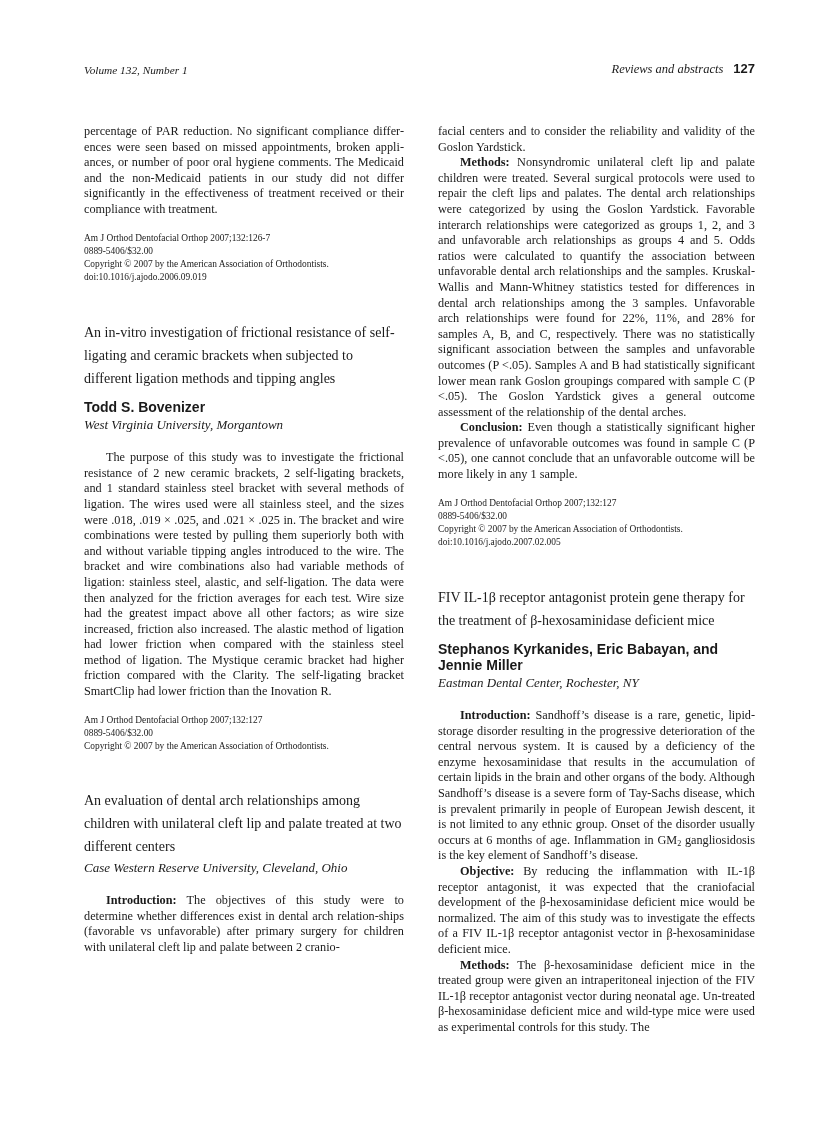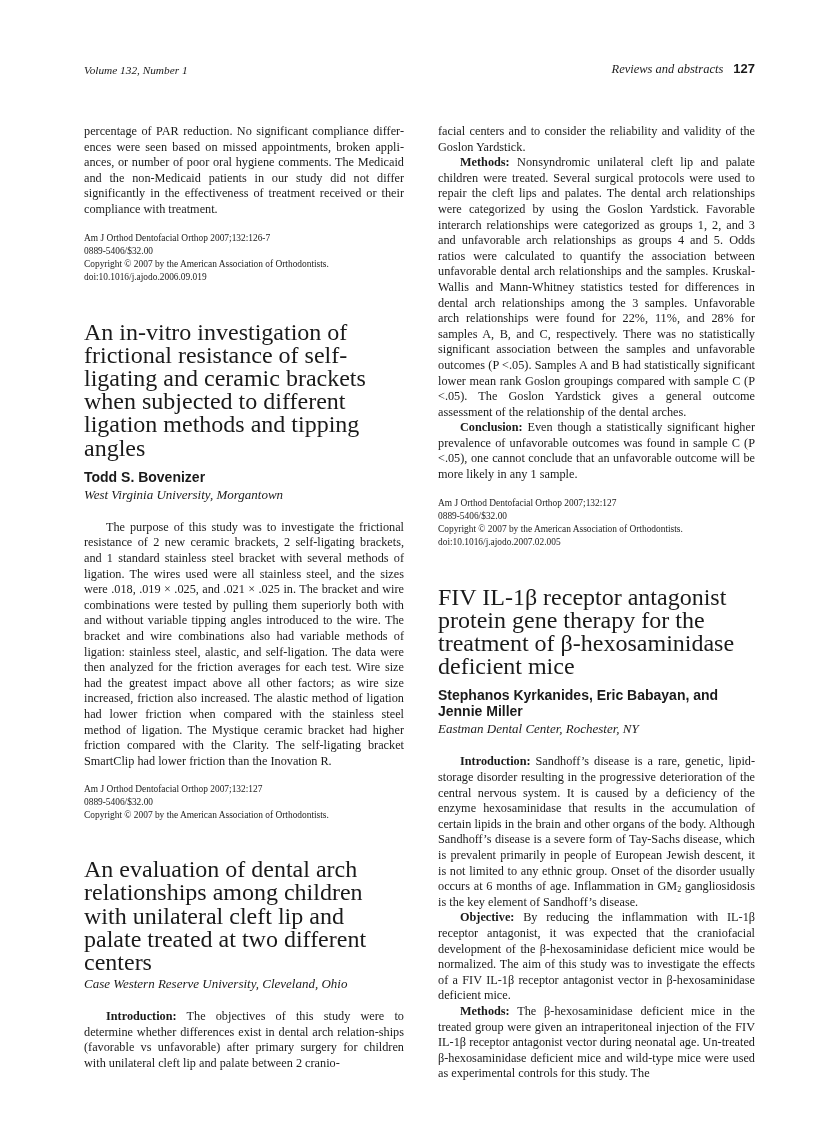--- a/index.html
+++ b/index.html
@@ -8,21 +8,21 @@
   .hdr-left { position:absolute; left:84px; top:63px; font-style:italic; font-size:11.3px; line-height:15px; }
   .hdr-right { position:absolute; right:83px; top:61px; font-size:12.5px; font-style:italic; }
   .hdr-right .pg { font-family:"Liberation Sans", sans-serif; font-style:normal; font-weight:bold; font-size:13px; margin-left:10px; }
   .col { position:absolute; top:124px; }
   .col.left { left:84px; width:320px; }
   .col.right { left:438px; width:317px; }
   p.body { margin:0; font-size:12.25px; line-height:15.6px; text-align:justify; hyphens:manual; }
   p.body.indent { text-indent:22px; }
   p.body b { font-weight:bold; }
   .cite { font-size:9.4px; line-height:13px; margin:0; }
-  .title { font-size:24px; line-height:23.2px; margin:0; font-weight:normal; color:#1a1a1a; }
+  .title { font-size:14px; line-height:23.2px; margin:0; font-weight:normal; color:#1a1a1a; }
   .author { font-family:"Liberation Sans", sans-serif; font-weight:bold; font-size:14px; margin:0; }
   .affil { font-style:italic; font-size:13px; margin:0; }
   sub { font-size:8px; vertical-align:-2px; line-height:0; }
 </style>
 </head>
 <body>
 
 <div class="hdr-left">
   <div>Volume 132, Number 1</div>
 </div>

